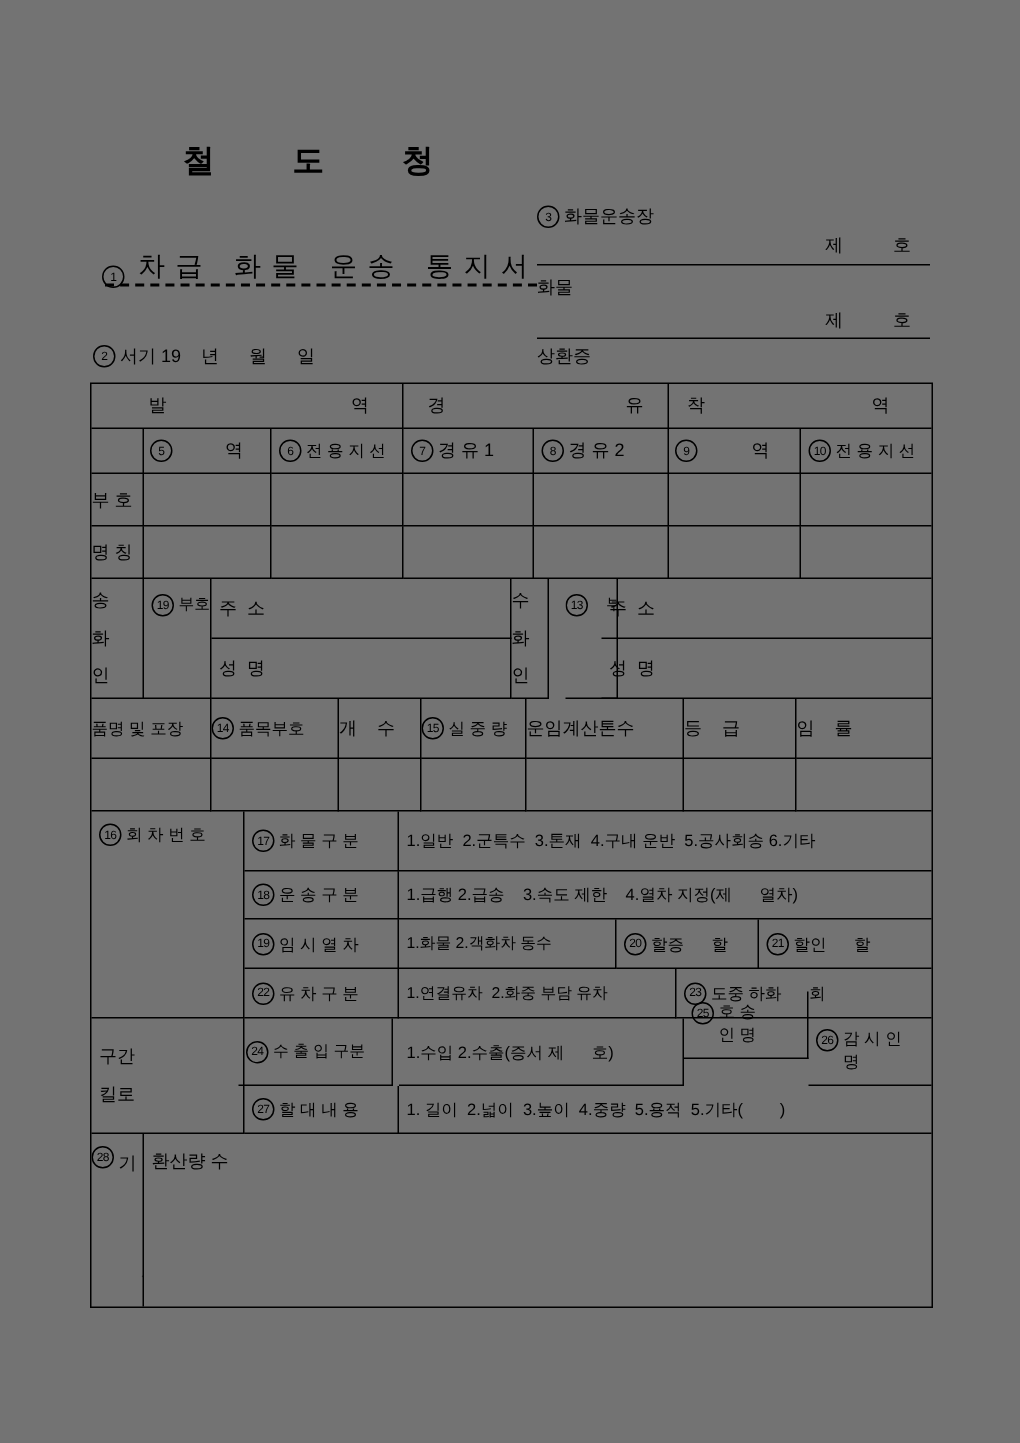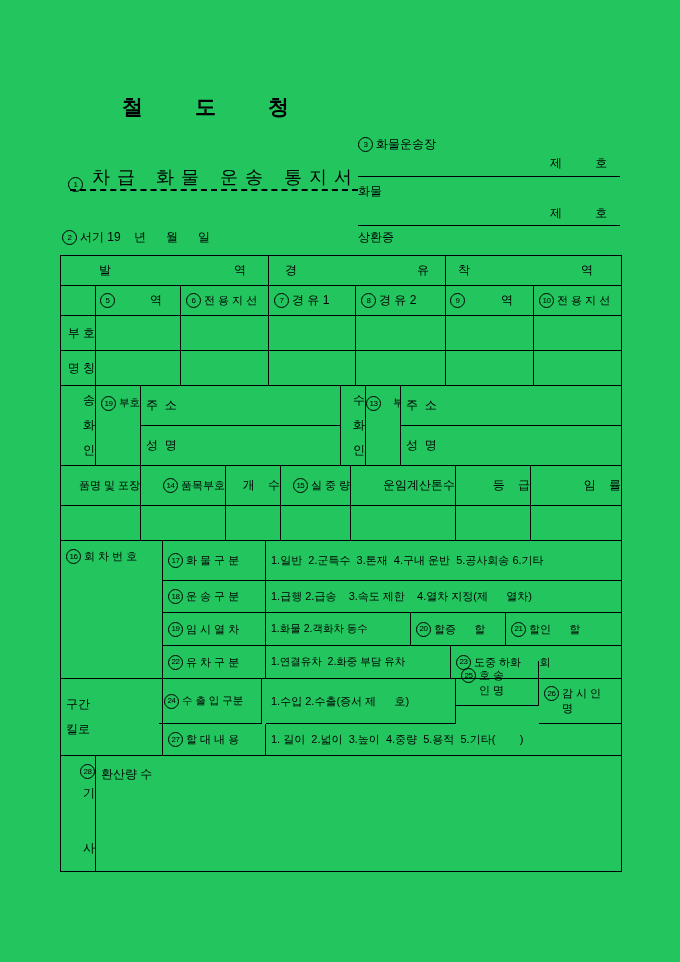--- a/index.html
+++ b/index.html
@@ -1,38 +1,38 @@
 <!DOCTYPE html>
 <html><head>
 <meta charset="utf-8">
 <style>
   html,body{margin:0;padding:0;background:#e8e8e8;}
-  .page{position:relative;width:680px;height:962px;background:#22c55e;
+  .page{position:relative;width:680px;height:962px;background:#737373;
         font-family:"Liberation Sans","DejaVu Sans",sans-serif;color:#000;overflow:hidden;}
   .abs{position:absolute;}
   .pre{white-space:pre;}
   .hrow{position:absolute;display:flex;align-items:center;gap:3px;font-size:12px;}
   .rule{position:absolute;height:1px;background:#000;}
   .dash{position:absolute;height:0;border-bottom:2px dashed #000;}
   .agency{position:absolute;left:122px;top:93px;font-size:21px;font-weight:bold;letter-spacing:52px;white-space:nowrap;}
   .title{position:absolute;left:92px;top:165px;font-size:18px;font-weight:normal;letter-spacing:7px;word-spacing:2px;white-space:nowrap;}
   .circ{display:inline-flex;align-items:center;justify-content:center;flex:none;
         width:13px;height:13px;border:1px solid #000;border-radius:50%;
         font-size:8px;line-height:1;letter-spacing:-0.5px;}
   .tbl{position:absolute;left:60px;top:255px;width:562px;height:617px;border:1px solid #000;box-sizing:border-box;}
   .c{position:absolute;box-sizing:border-box;border-right:1px solid #000;border-bottom:1px solid #000;
      display:flex;align-items:center;gap:3px;font-size:12px;overflow:hidden;}
   .c > span{white-space:pre;}
   .nr{border-right:none;}
   .nb{border-bottom:none;}
-  .ctr{justify-content:flex-end;}
+  .ctr{justify-content:flex-start;}
   .sb{justify-content:space-between;}
   .top{align-items:flex-start;}
   .pl{padding-left:5px;}
-  .col{flex-direction:column;align-items:flex-end;}
+  .col{flex-direction:row;align-items:flex-start;}
   .s11{font-size:11px;}
   .s10{font-size:10.5px;}
   .vt{line-height:25px;text-align:center;}
 </style>
 </head>
 <body>
 
 <div class="page">
 
   <div class="agency">철도청</div>
@@ -132,21 +132,21 @@
       <span>주  소</span>
     </div>
     <div class="c pl" style="left:80px;top:170px;width:200px;height:40px">
       <span>성  명</span>
     </div>
     <div class="c ctr" style="left:280px;top:130px;width:25px;height:80px">
       <span class="vt">수
 화
 인</span>
     </div>
-    <div class="c top" style="left:305px;top:130px;width:35px;height:80px;padding-top:10px;gap:12px">
+    <div class="c top" style="left:316px;top:130px;width:35px;height:80px;padding-top:10px;gap:12px">
       <span class="circ">13</span>
       <span class="s10">부호</span>
     </div>
     <div class="c pl nr" style="left:340px;top:130px;width:220px;height:40px">
       <span>주  소</span>
     </div>
     <div class="c pl nr" style="left:340px;top:170px;width:220px;height:40px">
       <span>성  명</span>
     </div>
 

